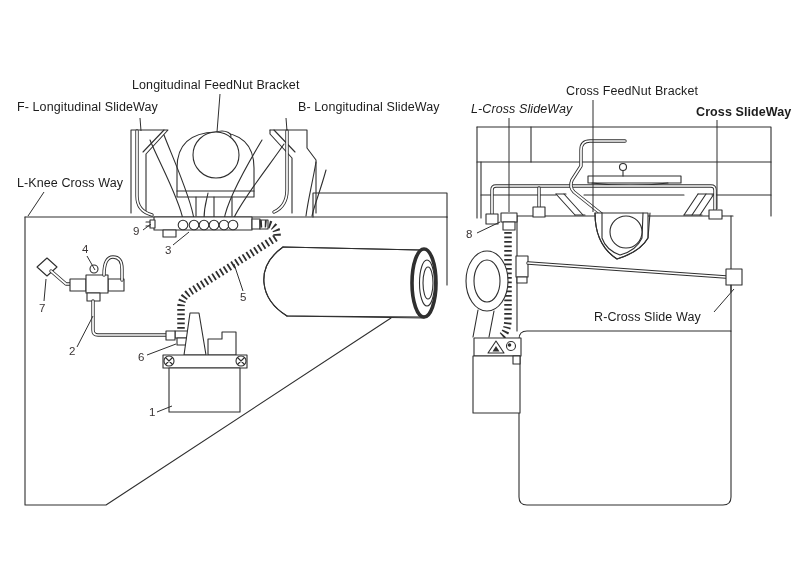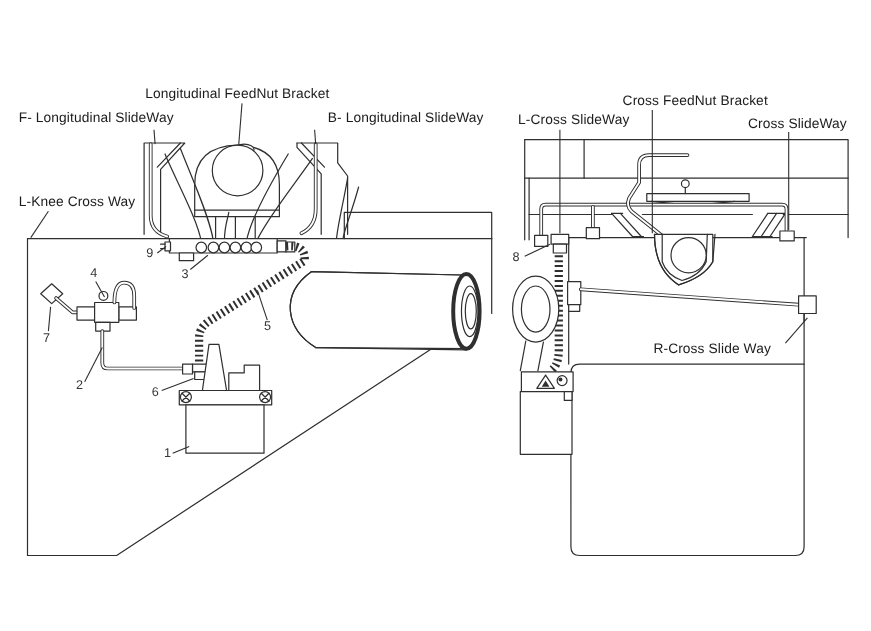--- a/index.html
+++ b/index.html
@@ -242,22 +242,22 @@
         <path class="leader" d="M477,233 L500,222"></path>
       </g>
     </g>
   </svg>
 
   <div class="lbl" style="left:17px;top:100px;">F- Longitudinal SlideWay</div>
   <div class="lbl" style="left:132px;top:78px;">Longitudinal FeedNut Bracket</div>
   <div class="lbl" style="left:263px;top:100px;margin-left:35px;">B- Longitudinal SlideWay</div>
   <div class="lbl" style="left:17px;top:176px;">L-Knee Cross Way</div>
   <div class="lbl" style="left:566px;top:84px;">Cross FeedNut Bracket</div>
-  <div class="lbl" style="left:471px;top:102px;">L-Cross SlideWay</div>
-  <div class="lbl" style="left:680px;top:105px;">Cross SlideWay</div>
+  <div class="lbl" style="left:471px;top:102px;font-style:italic;">L-Cross SlideWay</div>
+  <div class="lbl" style="left:696px;top:105px;font-weight:bold;">Cross SlideWay</div>
   <div class="lbl" style="left:594px;top:310px;">R-Cross Slide Way</div>
 
   <div class="num" style="left:149px;top:406px;">1</div>
   <div class="num" style="left:69px;top:345px;">2</div>
   <div class="num" style="left:165px;top:244px;">3</div>
   <div class="num" style="left:82px;top:243px;">4</div>
   <div class="num" style="left:240px;top:291px;">5</div>
   <div class="num" style="left:138px;top:351px;">6</div>
   <div class="num" style="left:39px;top:302px;">7</div>
   <div class="num" style="left:466px;top:228px;">8</div>

